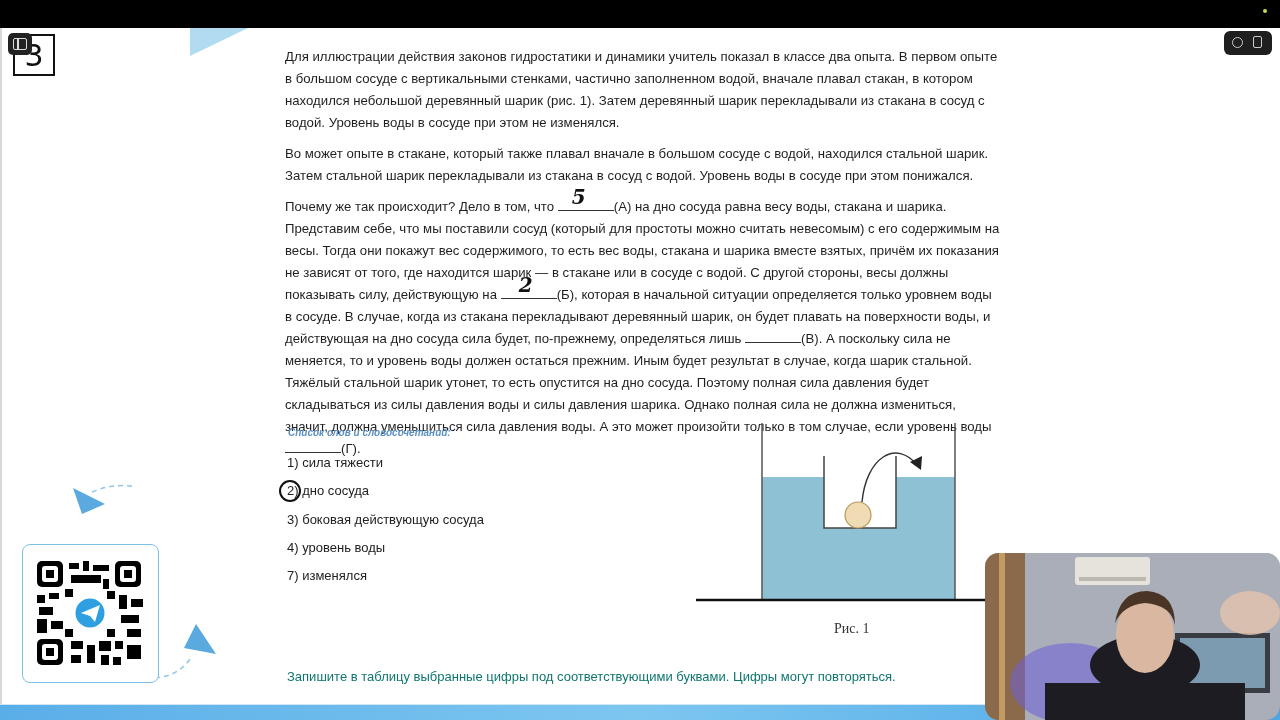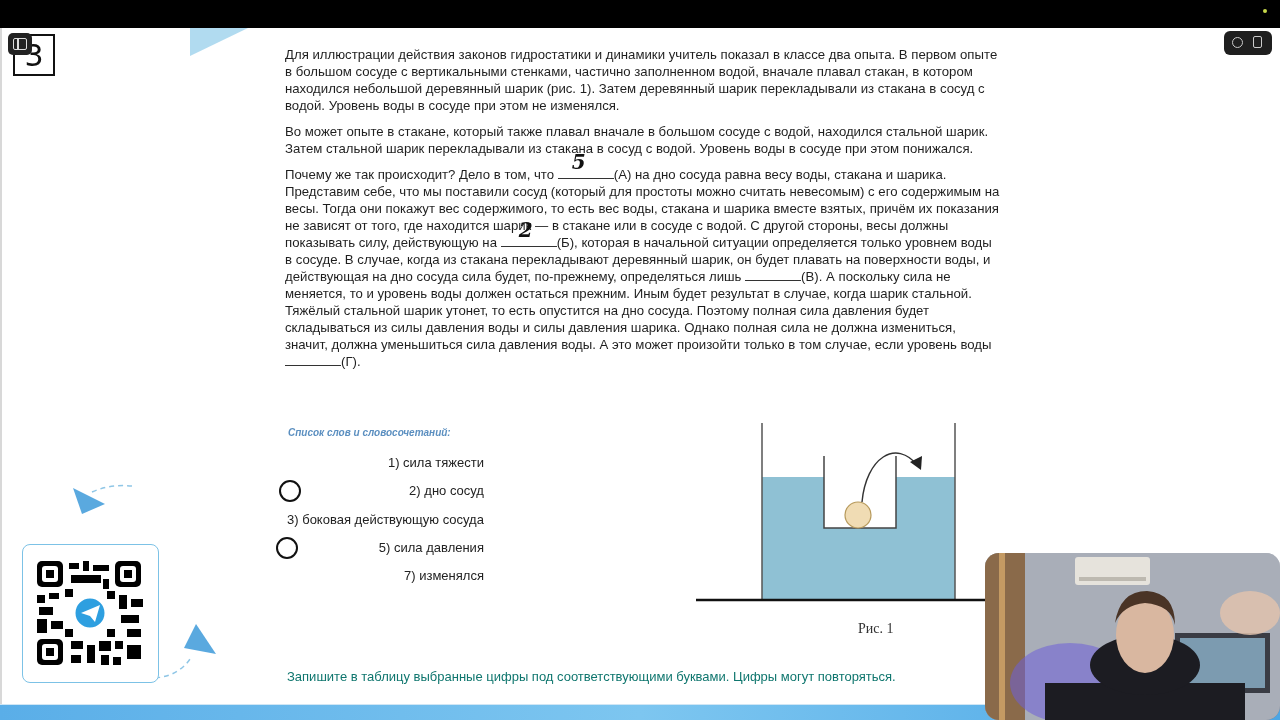--- a/index.html
+++ b/index.html
@@ -12,30 +12,30 @@
   .sidebar-btn { position:absolute; left:8px; top:33px; width:24px; height:22px; background:#222; border-radius:5px; }
   .sidebar-btn .ic { position:absolute; left:5px; top:5px; width:12px; height:10px; border:1.5px solid #ddd; border-radius:2px; }
   .sidebar-btn .ic::after { content:""; position:absolute; left:3px; top:0; width:1.5px; height:10px; background:#ddd; }
   .task-num { position:absolute; left:13px; top:34px; width:42px; height:42px; border:2.5px solid #111; box-sizing:border-box;
               font-family:"DejaVu Sans", sans-serif; font-size:30px; line-height:40px; text-align:center; color:#111; }
   .deco-tri-top { position:absolute; left:190px; top:28px; width:0; height:0;
                   border-top:28px solid #a9d7ee; border-right:58px solid transparent; opacity:.9; }
   .toolbar { position:absolute; right:8px; top:31px; width:48px; height:24px; background:#1f1f1f; border-radius:6px; }
   .toolbar .b1 { position:absolute; left:8px; top:6px; width:11px; height:11px; border:1.5px solid #ccc; border-radius:50%; box-sizing:border-box; }
   .toolbar .b2 { position:absolute; left:29px; top:5px; width:9px; height:12px; border:1.5px solid #ccc; border-radius:2px; box-sizing:border-box; }
-  .content { position:absolute; left:285px; top:46px; width:715px; font-size:13.2px; line-height:17px; color:#1f1f1f; }
+  .content { position:absolute; left:285px; top:46px; width:715px; font-size:13.2px; line-height:22px; color:#1f1f1f; }
   .content p { margin:0 0 9px 0; }
   .blank { display:inline-block; width:56px; border-bottom:1px solid #333; height:12px; vertical-align:baseline; position:relative; }
   .hw { position:absolute; left:14px; top:-12px; font-family:"DejaVu Serif", serif; font-style:italic; font-weight:bold; font-size:20px; color:#111; }
   .words-title { position:absolute; left:288px; top:427px; font-size:10px; font-weight:bold; font-style:italic; color:#5b8fc0; }
   .word-list { position:absolute; left:287px; top:454px; font-size:13px; color:#222; }
-  .word-item { height:28.3px; line-height:18px; position:relative;text-align:right; }
+  .word-item { height:28.3px; line-height:18px; position:relative; }
   .circle-mark { position:absolute; width:22px; height:22px; border:2.2px solid #111; border-radius:50%; box-sizing:border-box; }
   .figure { position:absolute; left:696px; top:418px; width:290px; height:225px; }
-  .fig-caption { position:absolute; left:858px; top:621px; font-family:"Liberation Serif", serif; font-size:14px; color:#333; }
+  .fig-caption { position:absolute; left:834px; top:621px; font-family:"Liberation Serif", serif; font-size:14px; color:#333; }
   .instr { position:absolute; left:287px; top:669px; font-size:13px; color:#0f766e; white-space:nowrap; }
   .bottom-band { position:absolute; left:0; top:704px; width:1280px; height:16px; background:linear-gradient(90deg,#5aaee8,#7dc6f0,#4aa6e6); border-top:1px solid #cfe6f5; }
   .qr-card { position:absolute; left:22px; top:544px; width:137px; height:139px; border:1.5px solid #7cc2e6; border-radius:8px; background:#fff; box-sizing:border-box; }
   .deco { position:absolute; }
   .webcam { position:absolute; left:985px; top:553px; width:295px; height:167px; border-radius:14px; overflow:hidden;
             background:linear-gradient(180deg,#b8bcc4 0%,#9aa0ab 55%,#6d6874 100%); }
 </style>
 </head>
 <body>
 
@@ -59,23 +59,23 @@
 
 <div class="content">
   <p>Для иллюстрации действия законов гидростатики и динамики учитель показал в классе два опыта. В первом опыте в большом сосуде с вертикальными стенками, частично заполненном водой, вначале плавал стакан, в котором находился небольшой деревянный шарик (рис. 1). Затем деревянный шарик перекладывали из стакана в сосуд с водой. Уровень воды в сосуде при этом не изменялся.</p>
   <p>Во может опыте в стакане, который также плавал вначале в большом сосуде с водой, находился стальной шарик. Затем стальной шарик перекладывали из стакана в сосуд с водой. Уровень воды в сосуде при этом понижался.</p>
   <p><span>Почему же так происходит? Дело в том, что </span><span class="blank"><span class="hw">5</span></span><span>(А)</span><span> на дно сосуда равна весу воды, стакана и шарика. Представим себе, что мы поставили сосуд (который для простоты можно считать невесомым) с его содержимым на весы. Тогда они покажут вес содержимого, то есть вес воды, стакана и шарика вместе взятых, причём их показания не зависят от того, где находится шарик — в стакане или в сосуде с водой. С другой стороны, весы должны показывать силу, действующую на </span><span class="blank"><span class="hw" style="left:18px">2</span></span><span>(Б)</span><span>, которая в начальной ситуации определяется только уровнем воды в сосуде. В случае, когда из стакана перекладывают деревянный шарик, он будет плавать на поверхности воды, и действующая на дно сосуда сила будет, по-прежнему, определяться лишь </span><span class="blank"></span><span>(В)</span><span>. А поскольку сила не меняется, то и уровень воды должен остаться прежним. Иным будет результат в случае, когда шарик стальной. Тяжёлый стальной шарик утонет, то есть опустится на дно сосуда. Поэтому полная сила давления будет складываться из силы давления воды и силы давления шарика. Однако полная сила не должна измениться, значит, должна уменьшиться сила давления воды. А это может произойти только в том случае, если уровень воды </span><span class="blank"></span><span>(Г)</span><span>.</span></p>
 </div>
 
 <div class="words-title">Список слов и словосочетаний:</div>
 <div class="word-list">
   <div class="word-item"><span>1)</span> <span>сила тяжести</span></div>
-  <div class="word-item"><span class="circle-mark" style="left:-8px;top:-2px"></span><span>2)</span> <span>дно сосуд</span></div>
+  <div class="word-item"><span class="circle-mark" style="left:-8px;top:-2px"></span><span>2)</span> <span>дно сосуда</span></div>
   <div class="word-item"><span>3)</span> <span>боковая действующую сосуда</span></div>
-  <div class="word-item"><span class="circle-mark" style="left:-11px;top:-2px"></span><span>5)</span> <span>сила давления</span></div>
+  <div class="word-item"><span>4)</span> <span>уровень воды</span></div>
   <div class="word-item"><span>7)</span> <span>изменялся</span></div>
 </div>
 
 <div class="figure">
   <svg width="290" height="225" viewBox="0 0 290 225">
     <rect x="66" y="59" width="193" height="122" fill="#8fc1d4"></rect>
     <rect x="128" y="38" width="72" height="72" fill="#ffffff"></rect>
     <line x1="66" y1="5" x2="66" y2="181" stroke="#555" stroke-width="1.5"></line>
     <line x1="259" y1="5" x2="259" y2="181" stroke="#555" stroke-width="1.5"></line>
     <polyline points="128,38 128,110 200,110 200,38" fill="none" stroke="#444" stroke-width="1.5"></polyline>

